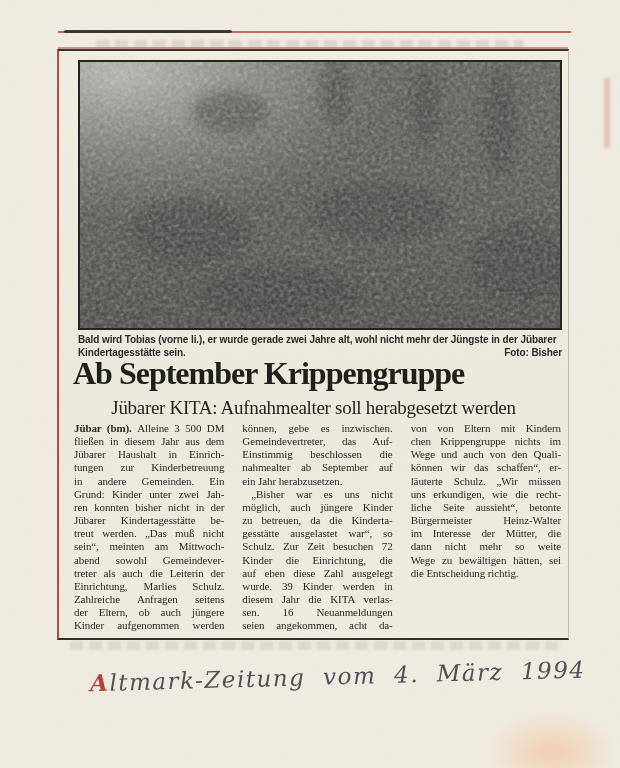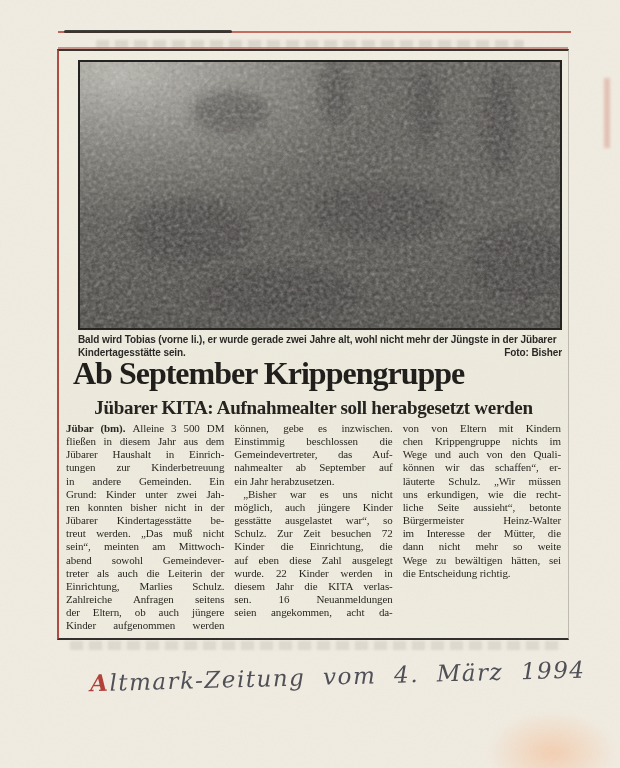--- a/index.html
+++ b/index.html
@@ -41,30 +41,30 @@
   .caption .credit{position:absolute;right:0;bottom:0;background:transparent;}
 
   
   .headline{
     top:301px;left:14px;width:492px;
     font-size:32px;line-height:42px;font-weight:bold;letter-spacing:-1px;
     color:#1d1b18;white-space:nowrap;
   }
   .subheadline{
     top:346px;left:0;width:509px;text-align:center;
-    font-size:19px;line-height:22px;font-weight:bold;letter-spacing:-.3px;color:#22201c;
+    font-size:19px;line-height:22px;font-weight:normal;letter-spacing:-.3px;color:#22201c;
   }
 
   
   .columns{
     top:371px;left:7px;width:495px;height:212px;
     display:flex;gap:10px;
   }
   .col{flex:1 1 0;font-size:11px;line-height:13.15px;color:#26241f;}
-  .line{text-align:justify;text-align-last:justify;white-space:normal;letter-spacing:-.1px;}
+  .line{text-align:justify;text-align-last:justify;white-space:normal;letter-spacing:-.1px;margin-left:8px;}
   .line.flush{text-align-last:left;}
   .line.indent{padding-left:9px;}
   .col b{font-weight:bold;}
 
   
   .smudge{
     background:repeating-linear-gradient(90deg,
       rgba(108,102,92,.28) 0 13px, rgba(108,102,92,.04) 13px 19px);
     filter:blur(1.3px);border-radius:2px;opacity:.55;pointer-events:none;
   }
@@ -170,31 +170,32 @@
         <div class="line">sein“, meinten am Mittwoch-</div>
         <div class="line">abend sowohl Gemeindever-</div>
         <div class="line">treter als auch die Leiterin der</div>
         <div class="line">Einrichtung, Marlies Schulz.</div>
         <div class="line">Zahlreiche Anfragen seitens</div>
         <div class="line">der Eltern, ob auch jüngere</div>
         <div class="line">Kinder aufgenommen werden</div>
       </div>
     <div class="col">
         <div class="line">können, gebe es inzwischen.</div>
+        <div class="line">Gemeindevertreter, das Auf-</div>
         <div class="line">Einstimmig beschlossen die</div>
-        <div class="line">Gemeindevertreter, das Auf-</div>
         <div class="line">nahmealter ab September auf</div>
         <div class="line flush">ein Jahr herabzusetzen.</div>
         <div class="line indent">„Bisher war es uns nicht</div>
         <div class="line">möglich, auch jüngere Kinder</div>
+        <div class="line">zu betreuen, da die Kinderta-</div>
         <div class="line">gesstätte ausgelastet war“, so</div>
         <div class="line">Schulz. Zur Zeit besuchen 72</div>
         <div class="line">Kinder die Einrichtung, die</div>
         <div class="line">auf eben diese Zahl ausgelegt</div>
-        <div class="line">wurde. 22 Kinder werden in</div>
+        <div class="line">wurde. 39 Kinder werden in</div>
         <div class="line">diesem Jahr die KITA verlas-</div>
         <div class="line">sen. 16 Neuanmeldungen</div>
         <div class="line">seien angekommen, acht da-</div>
       </div>
     <div class="col">
         <div class="line">von von Eltern mit Kindern</div>
         <div class="line">chen Krippengruppe nichts im</div>
         <div class="line">Wege und auch von den Quali-</div>
         <div class="line">können wir das schaffen“, er-</div>
         <div class="line">läuterte Schulz. „Wir müssen</div>

